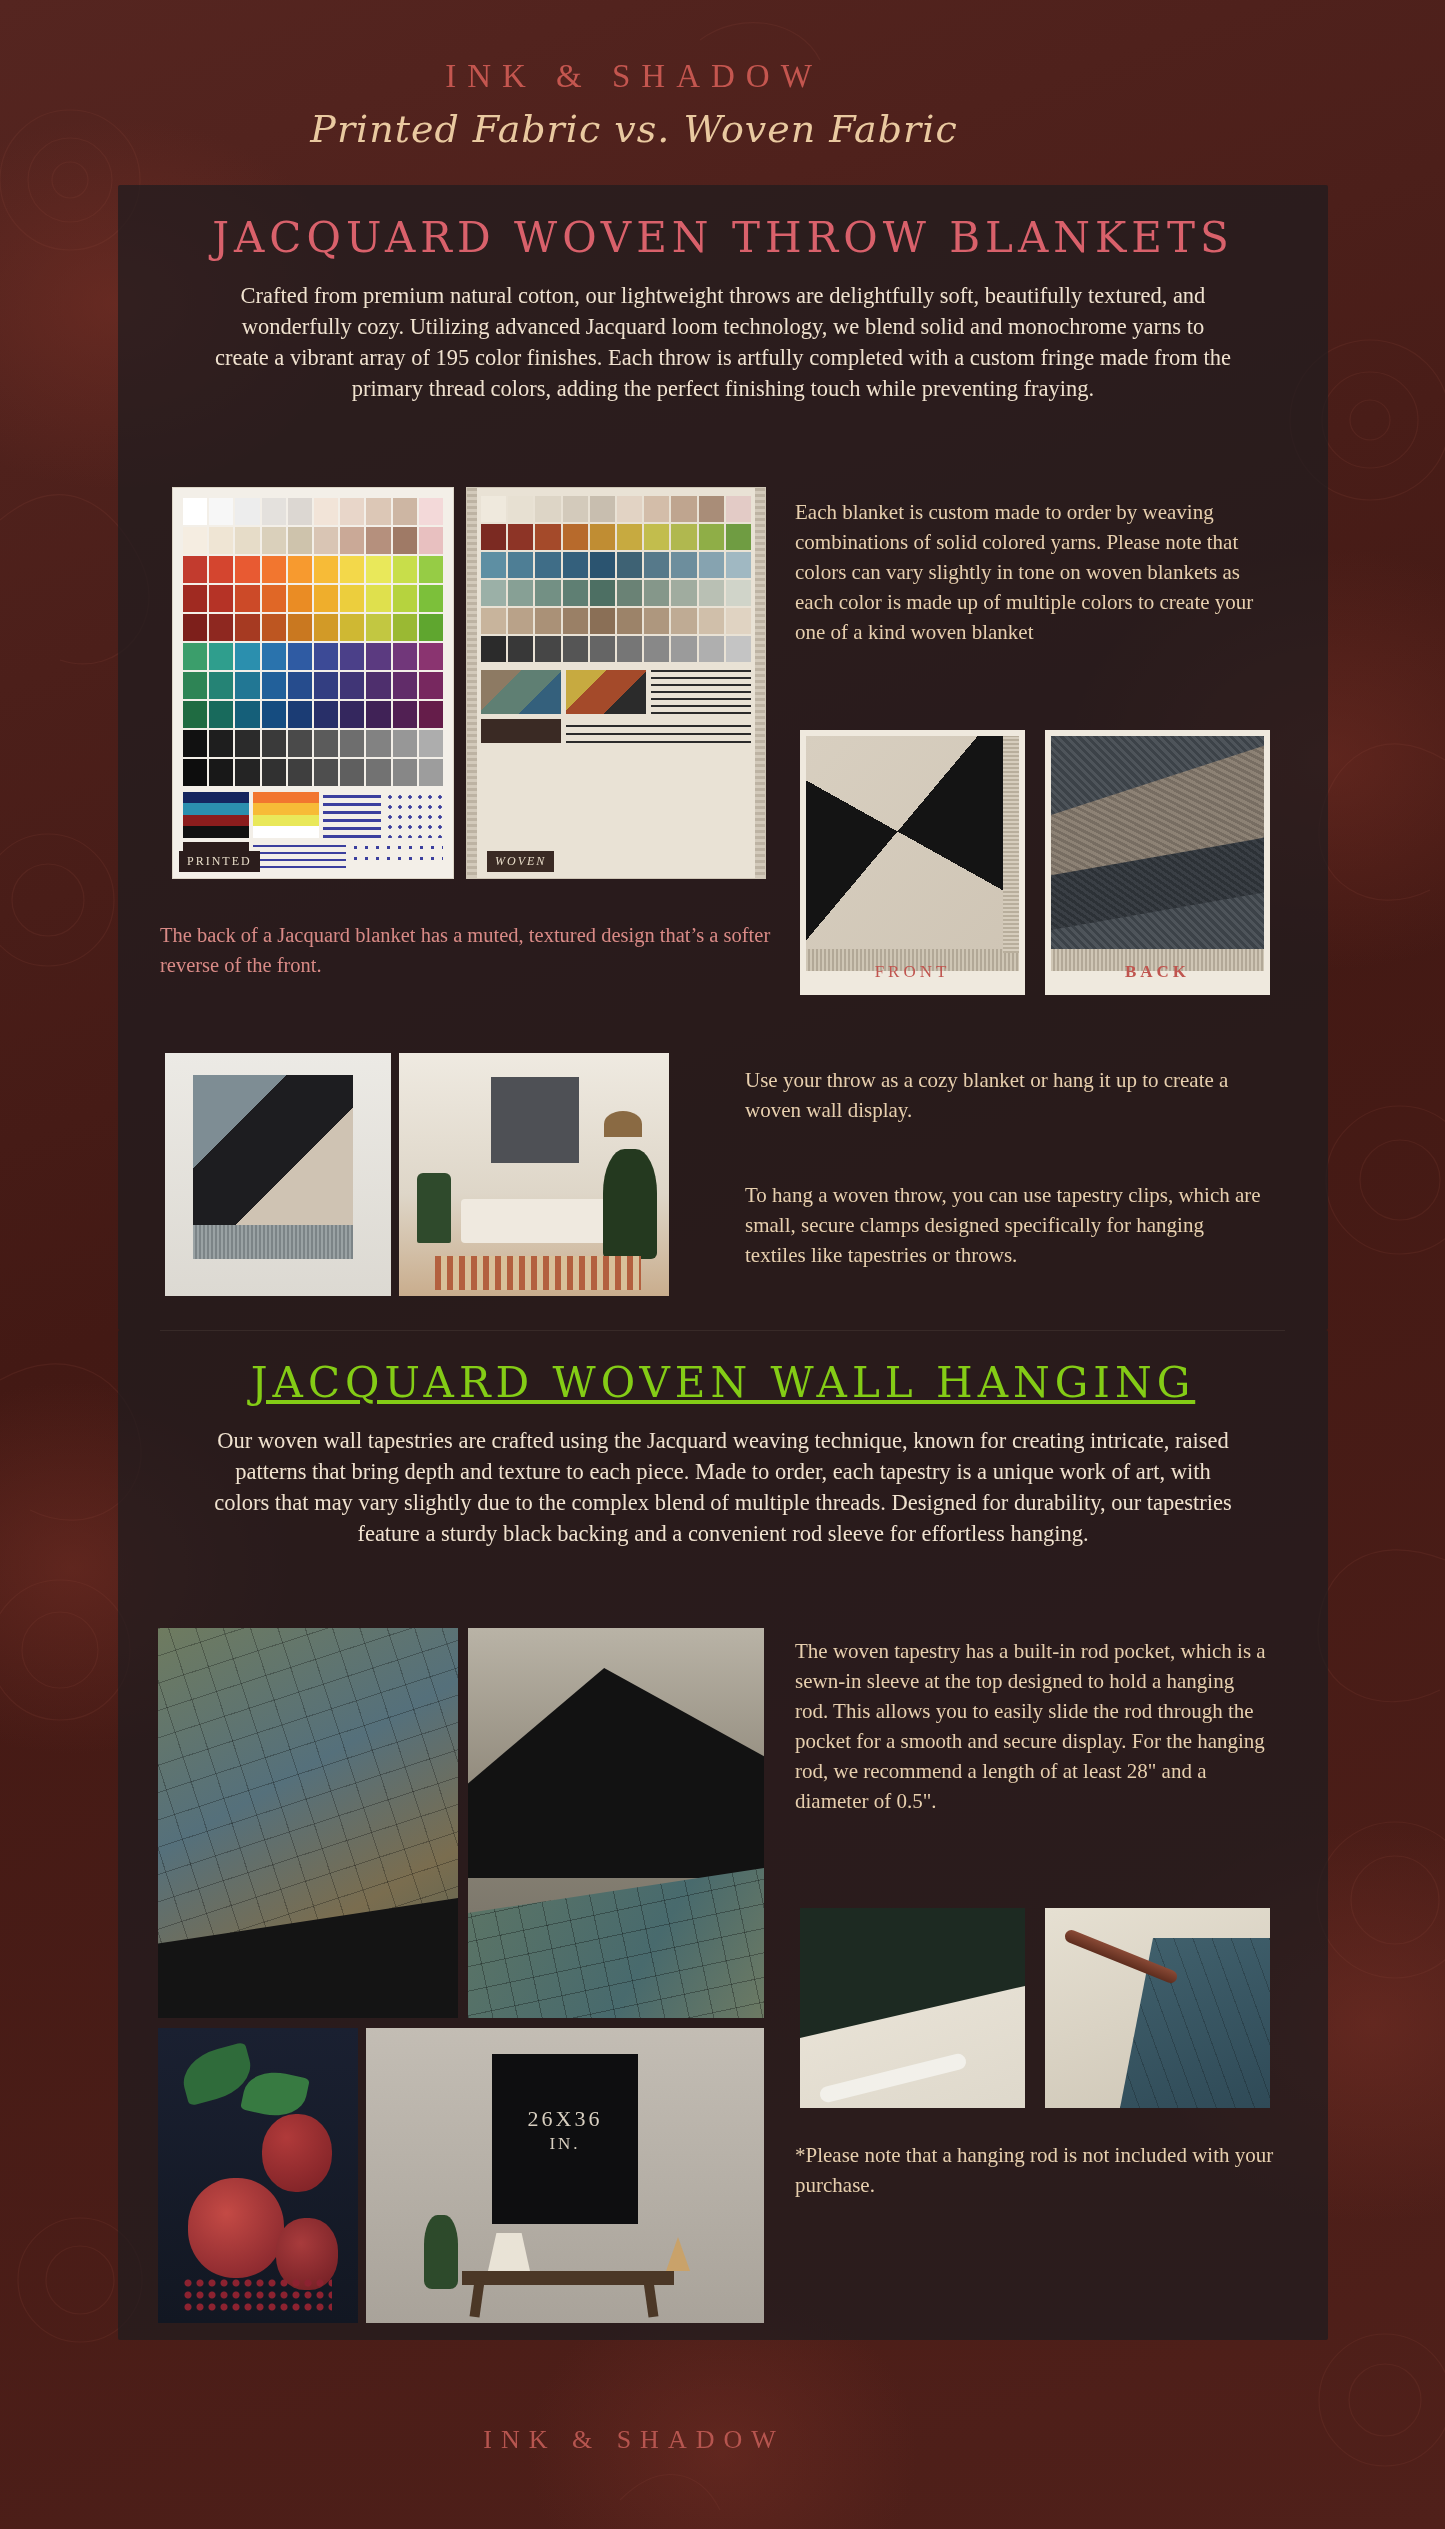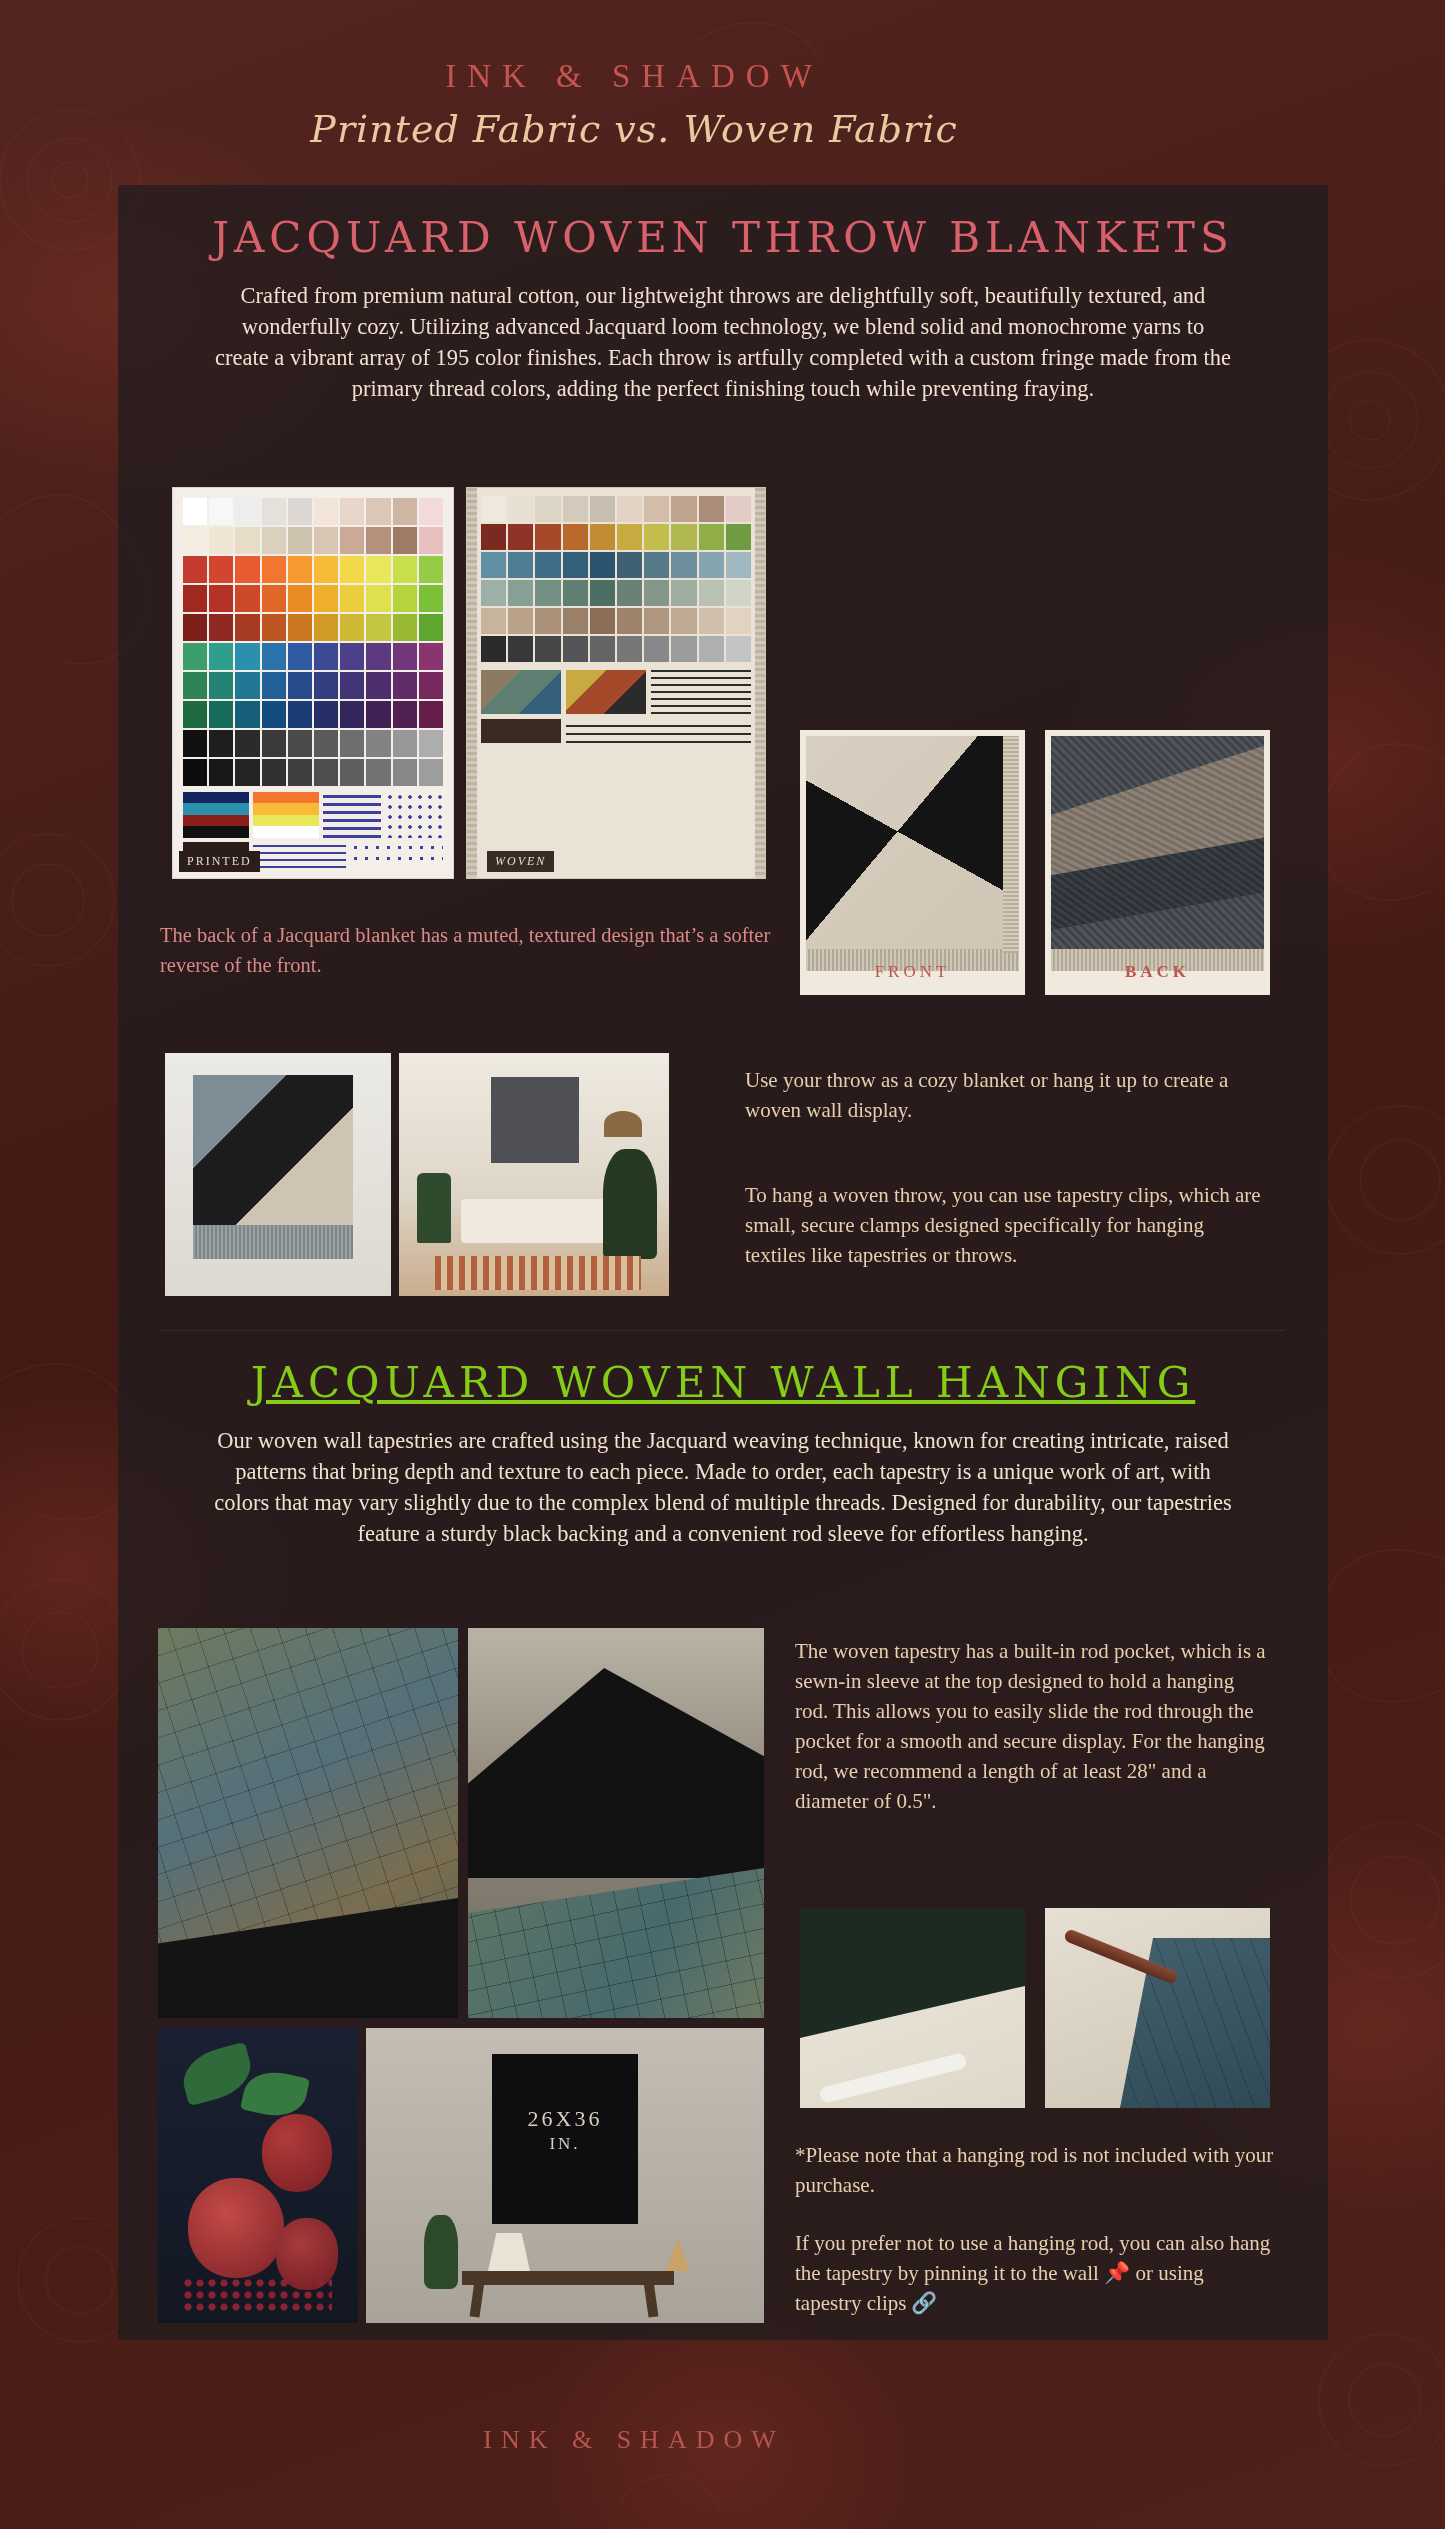--- a/index.html
+++ b/index.html
@@ -363,20 +363,21 @@
       <div style="display:flex;gap:5px;margin-top:5px;align-items:flex-end;">
         <div style="width:80px;height:24px;background:#3a2a24;"></div>
         <div style="flex:1;height:24px;background:repeating-linear-gradient(0deg,#2b2b2b 0 2px,#e9e2d5 2px 8px);"></div>
       </div>
     </div>
     <div style="position:absolute;bottom:6px;left:20px;font-style:italic;" class="tag woven">WOVEN</div>
   </div>
 
   <div class="cap-pink" style="left:160px; top:920px; width:620px;">The back of a Jacquard blanket has a muted, textured design that’s a softer reverse of the front.</div>
 
+  <div class="cap-cream" style="left:795px; top:497px; width:470px;">Each blanket is custom made to order by weaving combinations of solid colored yarns. Please note that colors can vary slightly in tone on woven blankets as each color is made up of multiple colors to create your one of a kind woven blanket</div>
 
   <div class="photo" style="left:800px; top:730px; width:225px; height:265px; background:#efe9de;">
     <div style="position:absolute;inset:6px 6px 42px 6px;background:linear-gradient(135deg,#d8cfc0 0%,#cfc5b5 100%);overflow:hidden;">
       <div style="position:absolute;left:-20%;top:-10%;width:140%;height:120%;background:
         conic-gradient(from 40deg at 45% 45%, #141414 0 22%, transparent 22% 50%, #141414 50% 72%, transparent 72% 100%);"></div>
     </div>
     <div style="position:absolute;left:6px;right:6px;bottom:24px;height:22px;background:repeating-linear-gradient(90deg,#cfc6b5 0 2px,#b2a897 2px 4px);"></div>
     <div style="position:absolute;right:6px;top:6px;bottom:42px;width:16px;background:repeating-linear-gradient(0deg,#b8ae9c 0 2px,#d6cdbd 2px 4px);"></div>
   </div>
   <div class="label-front" style="left:800px; top:962px; width:225px;">FRONT</div>
@@ -468,16 +469,15 @@
     <div style="position:absolute;left:126px;top:106px;width:146px;text-align:center;color:#d8cfc0;font-size:17px;letter-spacing:3px;font-family:'Liberation Serif',serif;">IN.</div>
     <div style="position:absolute;left:96px;bottom:38px;width:212px;height:14px;background:#4b3726;"></div>
     <div style="position:absolute;left:106px;bottom:6px;width:10px;height:36px;background:#4b3726;transform:rotate(8deg);"></div>
     <div style="position:absolute;right:108px;bottom:6px;width:10px;height:36px;background:#4b3726;transform:rotate(-8deg);"></div>
     <div style="position:absolute;left:122px;bottom:52px;width:42px;height:38px;background:#e9e3d6;clip-path:polygon(20% 0,80% 0,100% 100%,0 100%);"></div>
     <div style="position:absolute;left:58px;bottom:34px;width:34px;height:74px;background:#2d4a2b;border-radius:40% 40% 8px 8px;"></div>
     <div style="position:absolute;right:74px;bottom:52px;width:24px;height:34px;background:#c9a26a;clip-path:polygon(50% 0,100% 100%,0 100%);"></div>
   </div>
 
   <div class="cap-cream" style="left:795px; top:2140px; width:480px;">*Please note that a hanging rod is not included with your purchase.</div>
-  <div class="cap-cream" style="left:795px; top:2228px; width:480px;"> If you prefer not to use a hanging rod, you can also hang the tapestry by pinning it to the wall 📌 or using tapestry clips 🔗</div>
 
   <div class="brand-bottom">INK &amp; SHADOW</div>
 </div>
 
 </body></html>

